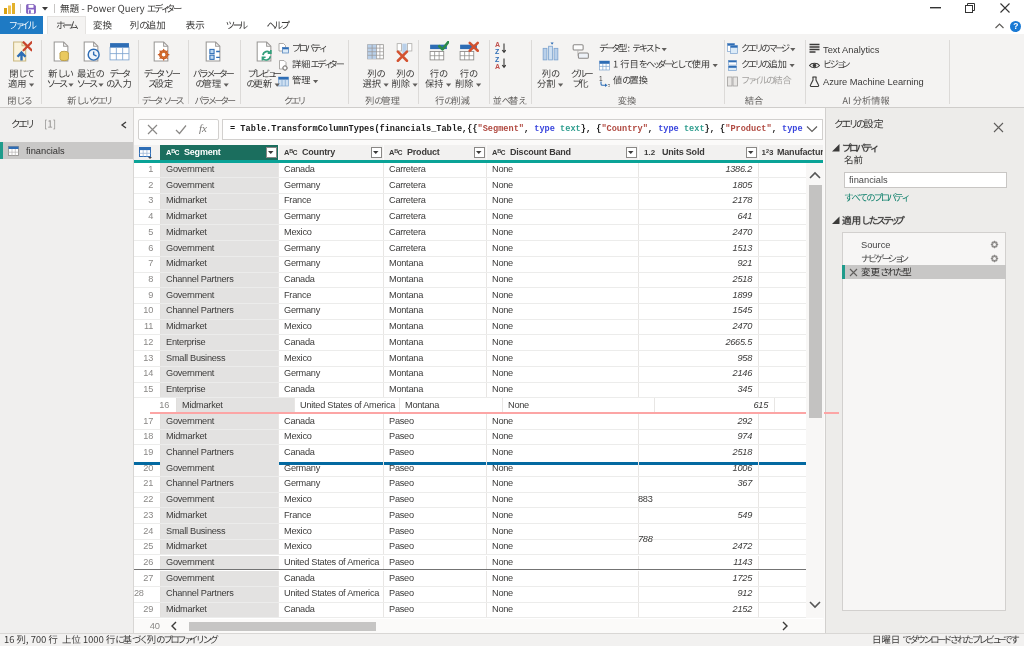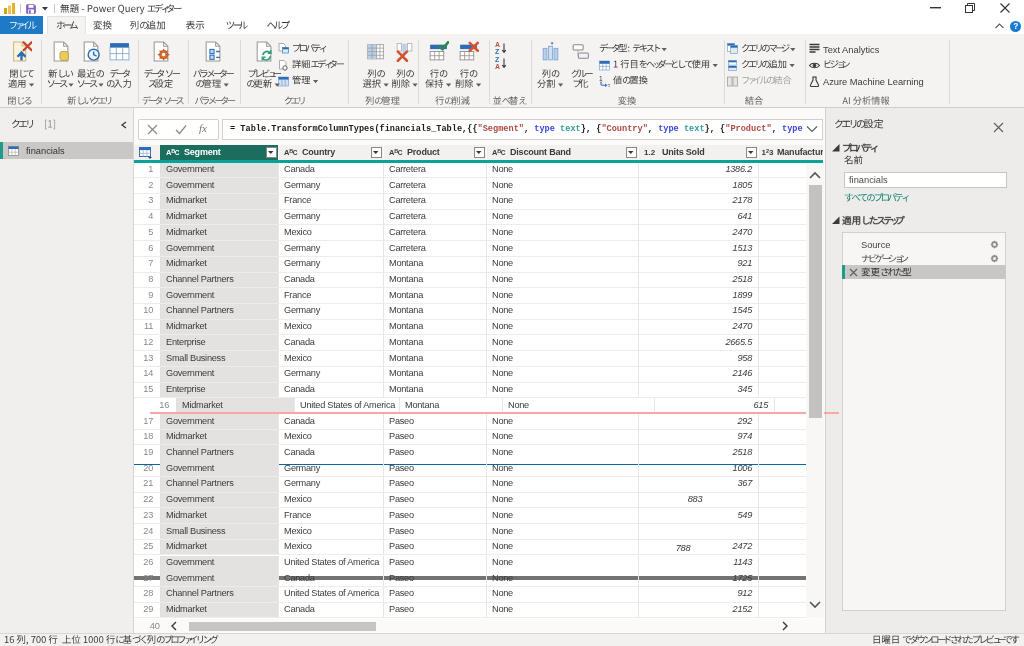--- a/index.html
+++ b/index.html
@@ -525,21 +525,21 @@
       <div style="position:absolute;left:144px;top:0;width:1px;height:100%;background:#e8e6e4"></div>
       <span style="position:absolute;left:150px;top:1.5px">Mexico</span>
       <div style="position:absolute;left:249px;top:0;width:1px;height:100%;background:#e8e6e4"></div>
       <span style="position:absolute;left:255px;top:1.5px">Paseo</span>
       <div style="position:absolute;left:352px;top:0;width:1px;height:100%;background:#e8e6e4"></div>
       <span style="position:absolute;left:358px;top:1.5px">None</span>
       <div style="position:absolute;left:504px;top:0;width:1px;height:100%;background:#e8e6e4"></div>
       <span style="position:absolute;left:504px;top:1.5px;width:114px;text-align:right;font-style:italic">974</span>
       <div style="position:absolute;left:624px;top:0;width:1px;height:100%;background:#e8e6e4"></div>
     </div>
-    <div style="position:absolute;left:0;top:282.96px;width:689px;height:20px;border-bottom:1px solid #0369a1">
+    <div style="position:absolute;left:0;top:282.96px;width:689px;height:20px;border-bottom:3px solid #0369a1">
       <span style="position:absolute;left:0;top:1.5px;width:19px;text-align:right;color:#8a8886">19</span>
       <div style="position:absolute;left:26px;top:0;width:118px;height:100%;background:#e3e2e1;border-left:1px solid #e1dfdd"></div>
       <span style="position:absolute;left:32px;top:1.5px">Channel Partners</span>
       <div style="position:absolute;left:144px;top:0;width:1px;height:100%;background:#e8e6e4"></div>
       <span style="position:absolute;left:150px;top:1.5px">Canada</span>
       <div style="position:absolute;left:249px;top:0;width:1px;height:100%;background:#e8e6e4"></div>
       <span style="position:absolute;left:255px;top:1.5px">Paseo</span>
       <div style="position:absolute;left:352px;top:0;width:1px;height:100%;background:#e8e6e4"></div>
       <span style="position:absolute;left:358px;top:1.5px">None</span>
       <div style="position:absolute;left:504px;top:0;width:1px;height:100%;background:#e8e6e4"></div>
@@ -578,21 +578,21 @@
       <span style="position:absolute;left:0;top:1.5px;width:19px;text-align:right;color:#8a8886">22</span>
       <div style="position:absolute;left:26px;top:0;width:118px;height:100%;background:#e3e2e1;border-left:1px solid #e1dfdd"></div>
       <span style="position:absolute;left:32px;top:1.5px">Government</span>
       <div style="position:absolute;left:144px;top:0;width:1px;height:100%;background:#e8e6e4"></div>
       <span style="position:absolute;left:150px;top:1.5px">Mexico</span>
       <div style="position:absolute;left:249px;top:0;width:1px;height:100%;background:#e8e6e4"></div>
       <span style="position:absolute;left:255px;top:1.5px">Paseo</span>
       <div style="position:absolute;left:352px;top:0;width:1px;height:100%;background:#e8e6e4"></div>
       <span style="position:absolute;left:358px;top:1.5px">None</span>
       <div style="position:absolute;left:504px;top:0;width:1px;height:100%;background:#e8e6e4"></div>
-      <span style="position:absolute;left:504px;top:1.5px;width:114px;text-align:center;font-style:italic">883</span>
+      <span style="position:absolute;left:504px;top:1.5px;width:114px;text-align:left;">883</span>
       <div style="position:absolute;left:624px;top:0;width:1px;height:100%;background:#e8e6e4"></div>
     </div>
     <div style="position:absolute;left:0;top:345.84px;width:689px;height:15.72px;border-bottom:1px solid #ececeb">
       <span style="position:absolute;left:0;top:1.5px;width:19px;text-align:right;color:#8a8886">23</span>
       <div style="position:absolute;left:26px;top:0;width:118px;height:100%;background:#e3e2e1;border-left:1px solid #e1dfdd"></div>
       <span style="position:absolute;left:32px;top:1.5px">Midmarket</span>
       <div style="position:absolute;left:144px;top:0;width:1px;height:100%;background:#e8e6e4"></div>
       <span style="position:absolute;left:150px;top:1.5px">France</span>
       <div style="position:absolute;left:249px;top:0;width:1px;height:100%;background:#e8e6e4"></div>
       <span style="position:absolute;left:255px;top:1.5px">Paseo</span>
@@ -606,38 +606,38 @@
       <span style="position:absolute;left:0;top:1.5px;width:19px;text-align:right;color:#8a8886">24</span>
       <div style="position:absolute;left:26px;top:0;width:118px;height:100%;background:#e3e2e1;border-left:1px solid #e1dfdd"></div>
       <span style="position:absolute;left:32px;top:1.5px">Small Business</span>
       <div style="position:absolute;left:144px;top:0;width:1px;height:100%;background:#e8e6e4"></div>
       <span style="position:absolute;left:150px;top:1.5px">Mexico</span>
       <div style="position:absolute;left:249px;top:0;width:1px;height:100%;background:#e8e6e4"></div>
       <span style="position:absolute;left:255px;top:1.5px">Paseo</span>
       <div style="position:absolute;left:352px;top:0;width:1px;height:100%;background:#e8e6e4"></div>
       <span style="position:absolute;left:358px;top:1.5px">None</span>
       <div style="position:absolute;left:504px;top:0;width:1px;height:100%;background:#e8e6e4"></div>
-      <span style="position:absolute;left:504px;top:19px;width:90px;text-align:center;font-style:italic">788</span>
+      <span style="position:absolute;left:504px;top:10px;width:90px;text-align:left;font-style:italic">788</span>
       <div style="position:absolute;left:624px;top:0;width:1px;height:100%;background:#e8e6e4"></div>
     </div>
     <div style="position:absolute;left:0;top:377.28px;width:689px;height:15.72px;border-bottom:1px solid #ececeb">
       <span style="position:absolute;left:0;top:1.5px;width:19px;text-align:right;color:#8a8886">25</span>
       <div style="position:absolute;left:26px;top:0;width:118px;height:100%;background:#e3e2e1;border-left:1px solid #e1dfdd"></div>
       <span style="position:absolute;left:32px;top:1.5px">Midmarket</span>
       <div style="position:absolute;left:144px;top:0;width:1px;height:100%;background:#e8e6e4"></div>
       <span style="position:absolute;left:150px;top:1.5px">Mexico</span>
       <div style="position:absolute;left:249px;top:0;width:1px;height:100%;background:#e8e6e4"></div>
       <span style="position:absolute;left:255px;top:1.5px">Paseo</span>
       <div style="position:absolute;left:352px;top:0;width:1px;height:100%;background:#e8e6e4"></div>
       <span style="position:absolute;left:358px;top:1.5px">None</span>
       <div style="position:absolute;left:504px;top:0;width:1px;height:100%;background:#e8e6e4"></div>
       <span style="position:absolute;left:504px;top:1.5px;width:114px;text-align:right;font-style:italic">2472</span>
       <div style="position:absolute;left:624px;top:0;width:1px;height:100%;background:#e8e6e4"></div>
     </div>
-    <div style="position:absolute;left:0;top:393.00px;width:689px;height:24px;border-bottom:4px solid #737373">
+    <div style="position:absolute;left:0;top:393.00px;width:689px;height:14px;border-bottom:1px solid #737373">
       <span style="position:absolute;left:0;top:1.5px;width:19px;text-align:right;color:#8a8886">26</span>
       <div style="position:absolute;left:26px;top:0;width:118px;height:100%;background:#e3e2e1;border-left:1px solid #e1dfdd"></div>
       <span style="position:absolute;left:32px;top:1.5px">Government</span>
       <div style="position:absolute;left:144px;top:0;width:1px;height:100%;background:#e8e6e4"></div>
       <span style="position:absolute;left:150px;top:1.5px">United States of America</span>
       <div style="position:absolute;left:249px;top:0;width:1px;height:100%;background:#e8e6e4"></div>
       <span style="position:absolute;left:255px;top:1.5px">Paseo</span>
       <div style="position:absolute;left:352px;top:0;width:1px;height:100%;background:#e8e6e4"></div>
       <span style="position:absolute;left:358px;top:1.5px">None</span>
       <div style="position:absolute;left:504px;top:0;width:1px;height:100%;background:#e8e6e4"></div>
@@ -652,21 +652,21 @@
       <span style="position:absolute;left:150px;top:1.5px">Canada</span>
       <div style="position:absolute;left:249px;top:0;width:1px;height:100%;background:#e8e6e4"></div>
       <span style="position:absolute;left:255px;top:1.5px">Paseo</span>
       <div style="position:absolute;left:352px;top:0;width:1px;height:100%;background:#e8e6e4"></div>
       <span style="position:absolute;left:358px;top:1.5px">None</span>
       <div style="position:absolute;left:504px;top:0;width:1px;height:100%;background:#e8e6e4"></div>
       <span style="position:absolute;left:504px;top:1.5px;width:114px;text-align:right;font-style:italic">1725</span>
       <div style="position:absolute;left:624px;top:0;width:1px;height:100%;background:#e8e6e4"></div>
     </div>
     <div style="position:absolute;left:0;top:424.44px;width:689px;height:15.72px;border-bottom:1px solid #ececeb">
-      <span style="position:absolute;left:0;top:1.5px;width:19px;text-align:right;color:#8a8886">28</span>
+      <span style="position:absolute;left:0;top:1.5px;width:19px;text-align:left;color:#8a8886">28</span>
       <div style="position:absolute;left:26px;top:0;width:118px;height:100%;background:#e3e2e1;border-left:1px solid #e1dfdd"></div>
       <span style="position:absolute;left:32px;top:1.5px">Channel Partners</span>
       <div style="position:absolute;left:144px;top:0;width:1px;height:100%;background:#e8e6e4"></div>
       <span style="position:absolute;left:150px;top:1.5px">United States of America</span>
       <div style="position:absolute;left:249px;top:0;width:1px;height:100%;background:#e8e6e4"></div>
       <span style="position:absolute;left:255px;top:1.5px">Paseo</span>
       <div style="position:absolute;left:352px;top:0;width:1px;height:100%;background:#e8e6e4"></div>
       <span style="position:absolute;left:358px;top:1.5px">None</span>
       <div style="position:absolute;left:504px;top:0;width:1px;height:100%;background:#e8e6e4"></div>
       <span style="position:absolute;left:504px;top:1.5px;width:114px;text-align:right;font-style:italic">912</span>

